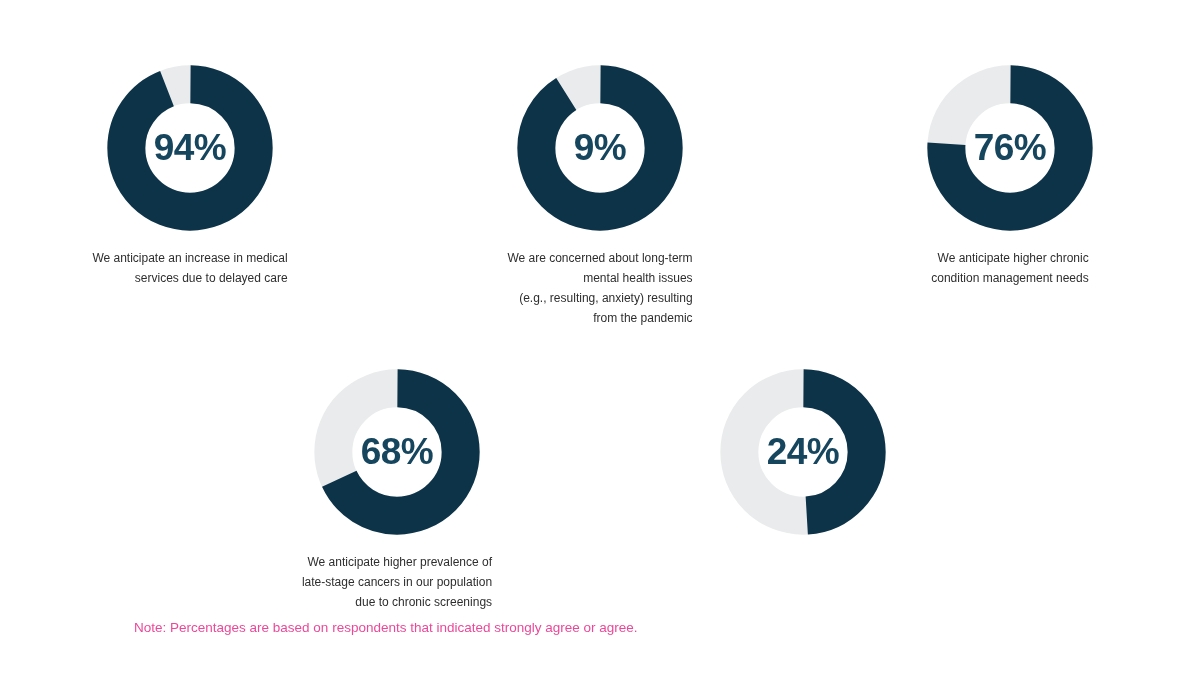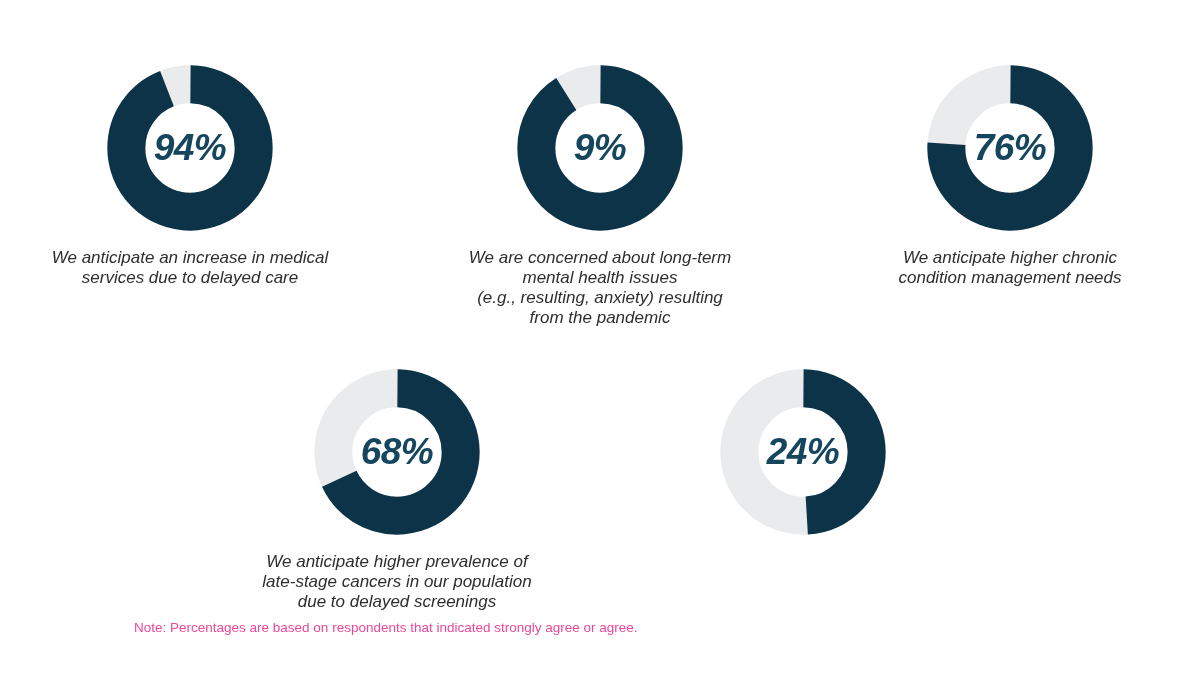--- a/index.html
+++ b/index.html
@@ -25,21 +25,20 @@
     position: absolute;
     top: 0;
     left: 0;
     width: 1200px;
   }
 
   .row {
     display: flex;
     justify-content: center;
     align-items: flex-start;
-    font-style: italic;
   }
 
   .row-top {
     padding-top: 64px;
     gap: 120px;
   }
 
   .row-bottom {
     padding-top: 40px;
     gap: 116px;
@@ -74,22 +73,22 @@
     align-items: center;
     justify-content: center;
     font-size: 37px;
     font-weight: bold;
     color: #16455e;
     letter-spacing: -0.5px;
   }
 
   .caption {
     margin-top: 16px;
-    text-align: center;
-    font-size: 17px;
+    text-align: right;
+    font-size: 12px;
     line-height: 20px;
     color: #2e2e2e;
     white-space: pre-line;
   }
 
   .note {
     position: absolute;
     left: 134px;
     top: 620px;
     font-size: 13.5px;
@@ -150,21 +149,21 @@
       <div class="stat">
         <div class="donut-wrap">
           <svg class="donut" viewBox="0 0 42 42">
             <circle cx="21" cy="21" r="15.91549431" fill="none" stroke="#e9ebec" stroke-width="9.5"></circle>
             <circle cx="21" cy="21" r="15.91549431" fill="none" stroke="#0d3349" stroke-width="9.5" stroke-dasharray="68 32" stroke-dashoffset="25" transform="rotate(0 21 21)"></circle>
           </svg>
           <div class="donut-value">68%</div>
         </div>
         <div class="caption">We anticipate higher prevalence of
 late-stage cancers in our population
-due to delayed screenings</div>
+due to chronic screenings</div>
       </div>
 
       <div class="stat">
         <div class="donut-wrap">
           <svg class="donut" viewBox="0 0 42 42">
             <circle cx="21" cy="21" r="15.91549431" fill="none" stroke="#e9ebec" stroke-width="9.5"></circle>
             <circle cx="21" cy="21" r="15.91549431" fill="none" stroke="#0d3349" stroke-width="9.5" stroke-dasharray="49 51" stroke-dashoffset="25" transform="rotate(0 21 21)"></circle>
           </svg>
           <div class="donut-value">24%</div>
         </div>

